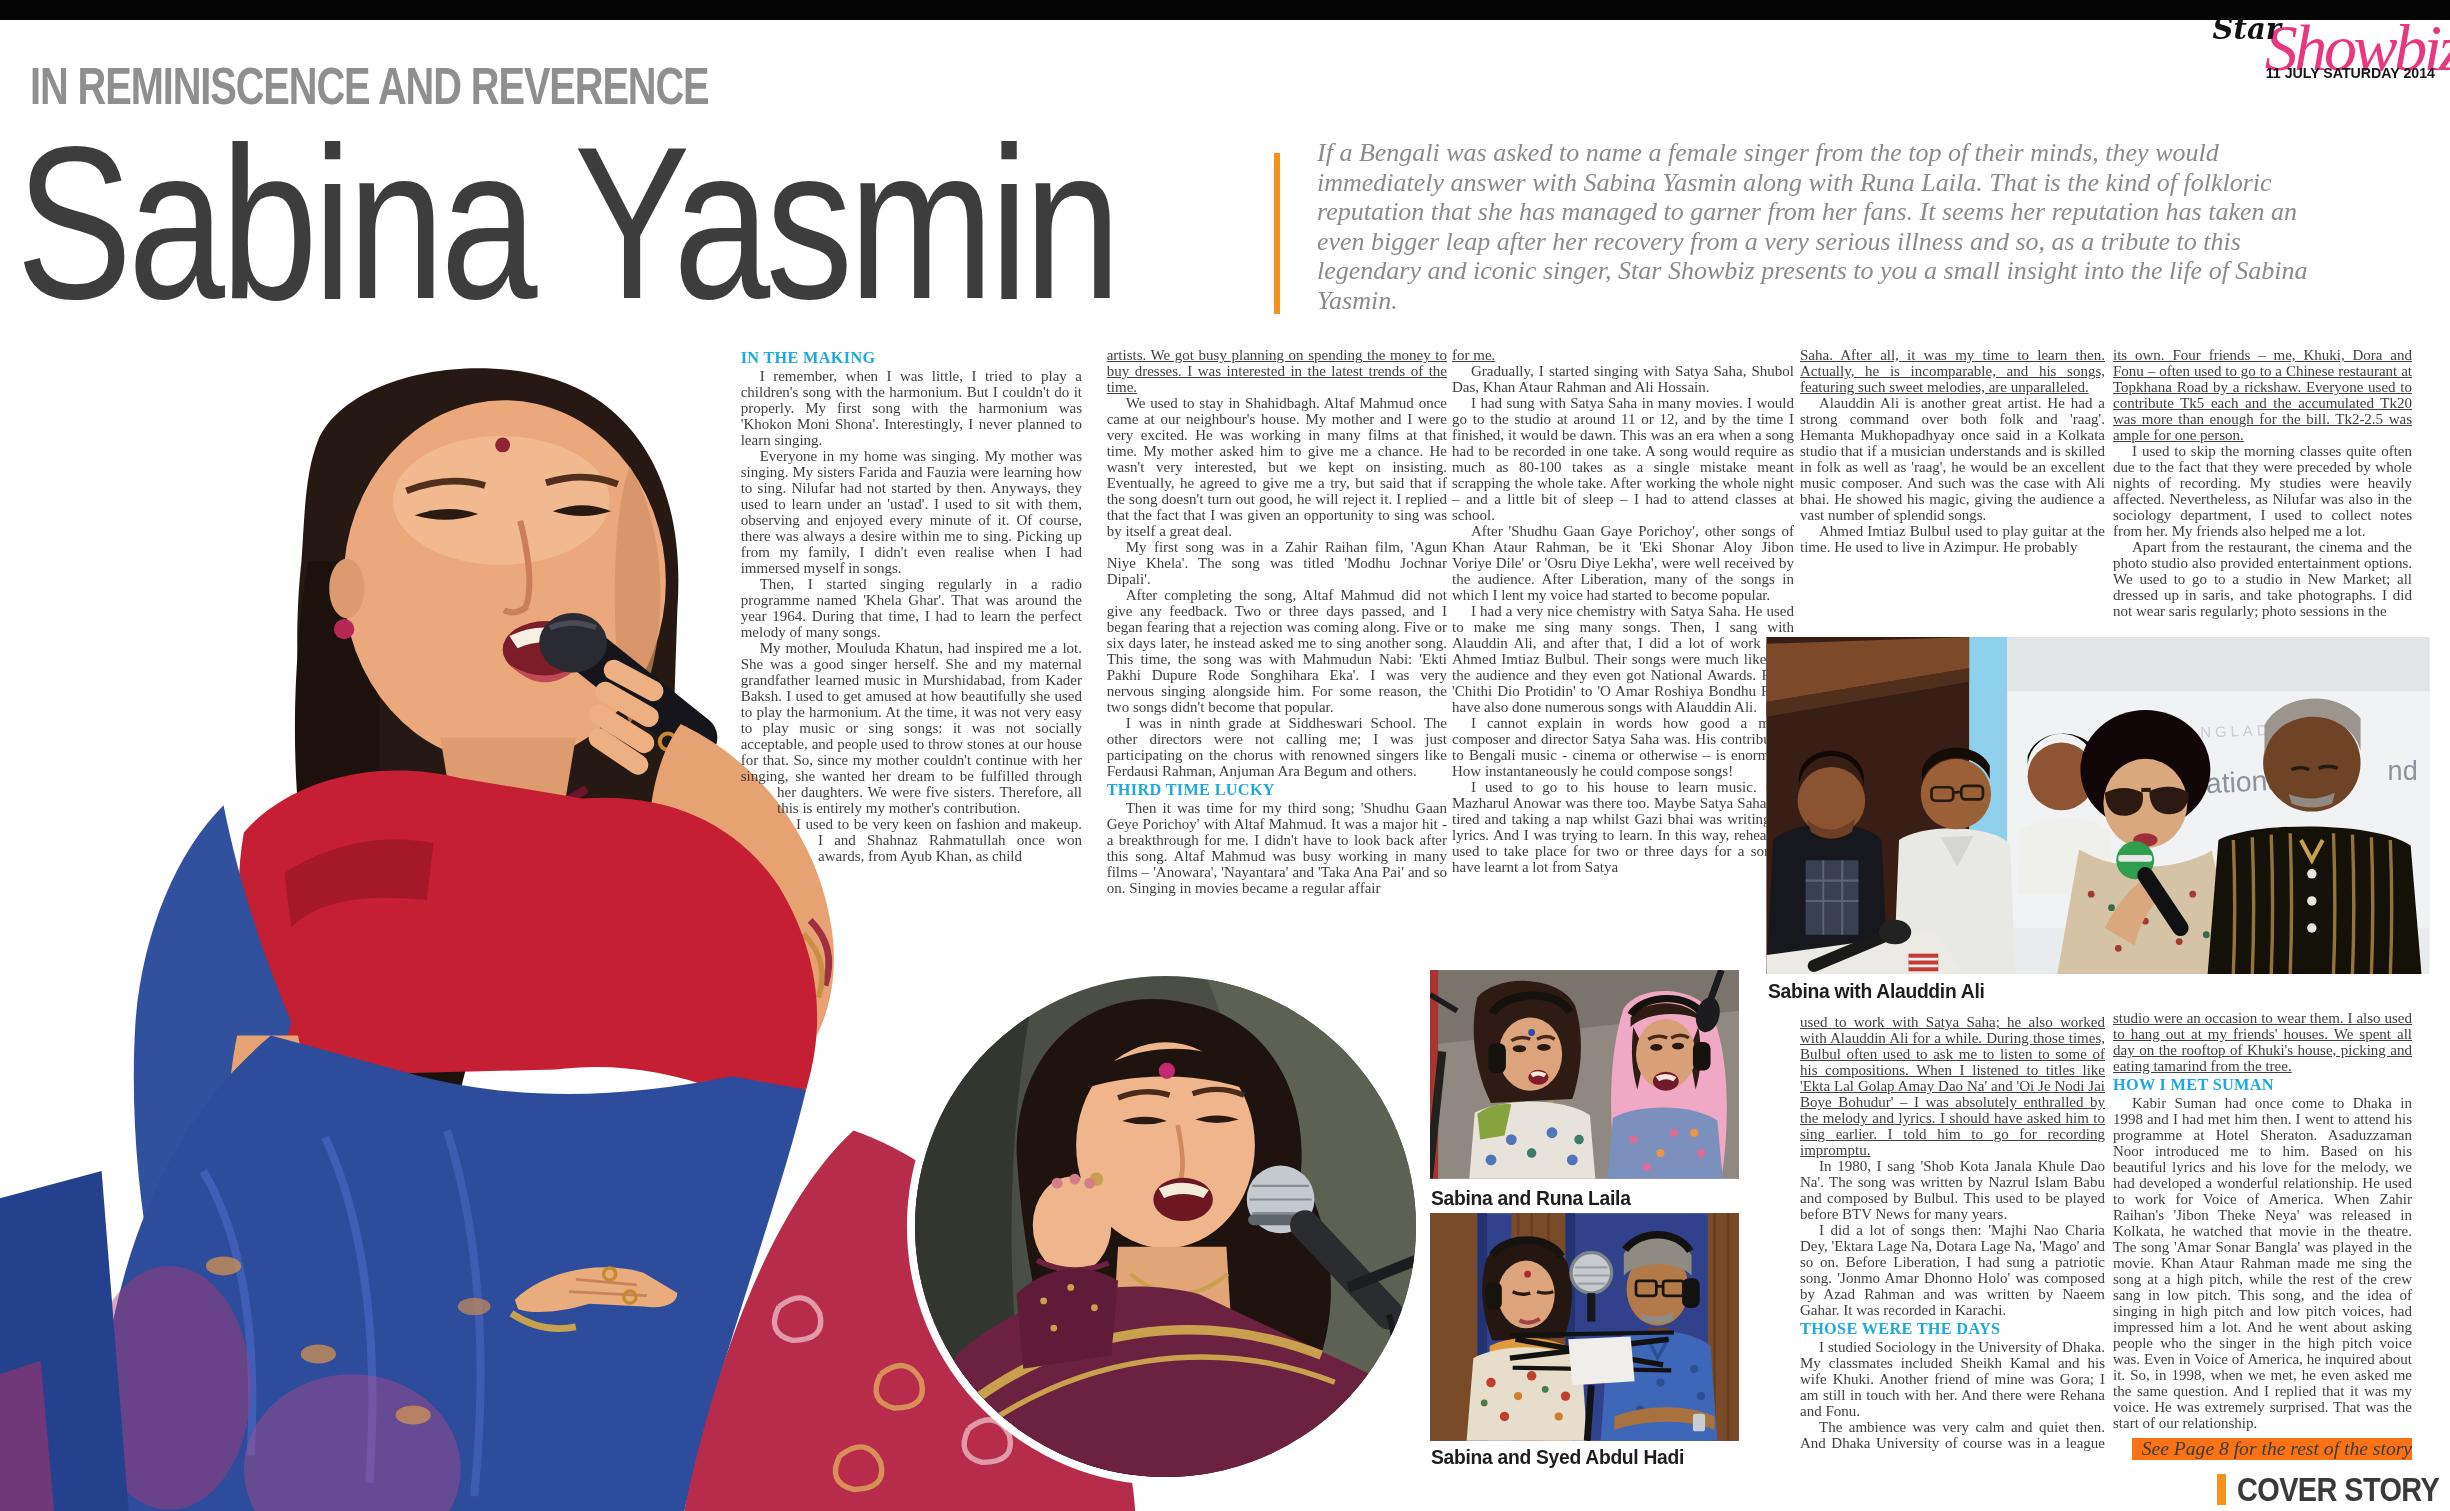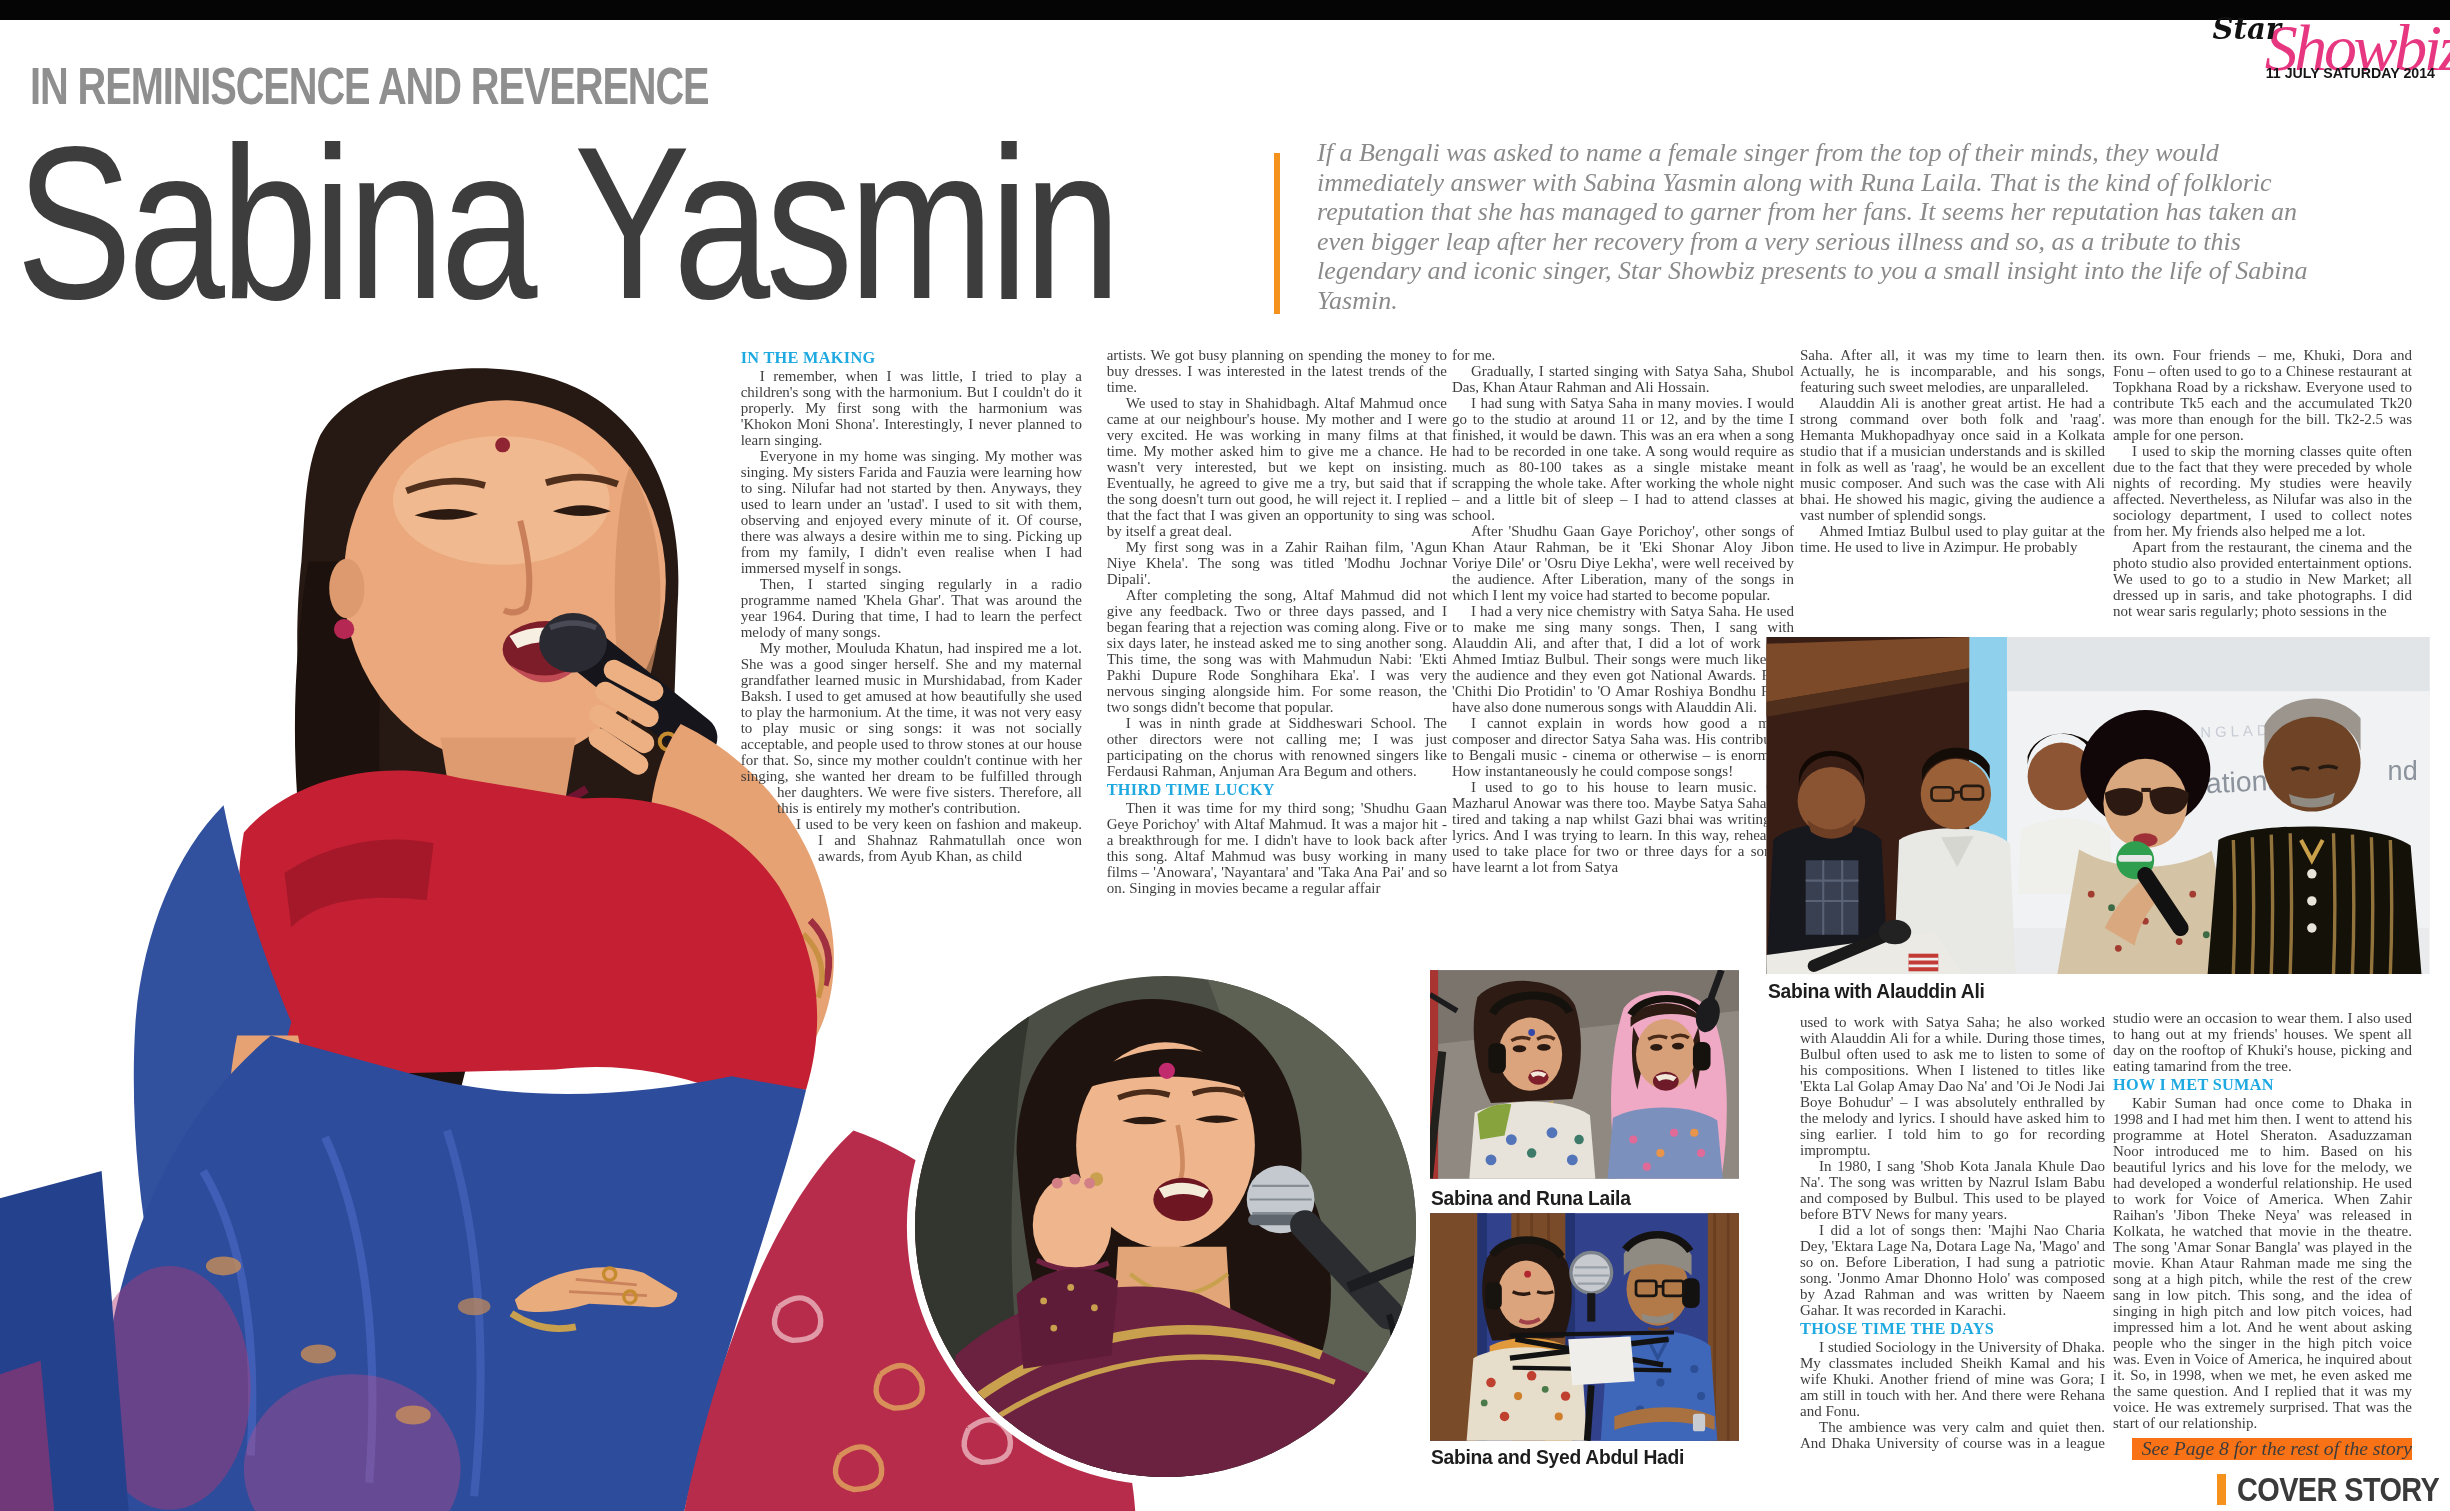--- a/index.html
+++ b/index.html
@@ -19,21 +19,21 @@
   .mast-showbiz{font-family:"Liberation Serif",serif;font-style:italic;font-size:66px;
           line-height:1;color:#e63780;letter-spacing:-3.4px;white-space:nowrap;}
   .mast-date{position:absolute;right:15px;top:65px;font-family:"Liberation Sans",sans-serif;
           font-weight:bold;font-size:14.2px;color:#161616;white-space:nowrap;}
   .intro-rule{position:absolute;left:1274px;top:153px;width:6.1px;height:161px;background:#f5921e;}
   .intro{position:absolute;left:1317px;top:138px;width:1014px;font-style:italic;
          font-size:26px;line-height:29.5px;color:#8a8a8a;text-align:left;}
   
   .col{position:absolute;font-size:15px;line-height:16px;color:#3e3e3e;text-align:justify;z-index:2;}
   .col p{margin:0;text-indent:19px;}
-  .col p.cont{text-indent:0;}
+  .col p.cont{text-indent:0;text-decoration:underline;}
   .subhead{color:#1ea9e1;font-family:"Liberation Serif",serif;font-weight:bold;
            font-size:16.3px;line-height:18.3px;margin:2px 0 0.7px 0;letter-spacing:0.3px;}
   #col1{left:740px;top:347px;width:342px;height:779px;}
   #col2{left:1106px;top:347px;width:341px;height:806px;}
   #col3{left:1452px;top:347px;width:342px;height:631px;overflow:hidden;}
   #col4a{left:1800px;top:347px;width:305px;height:289px;overflow:hidden;}
   #col5a{left:2113px;top:347px;width:299px;height:289px;overflow:hidden;}
   #col4b{left:1800px;top:1014px;width:305px;height:439px;overflow:hidden;}
   #col5b{left:2113px;top:1010px;width:299px;height:426px;overflow:hidden;}
   .sp{float:left;clear:left;}
@@ -124,21 +124,21 @@
   <div class="col" id="col5a">
     <p class="cont">its own. Four friends – me, Khuki, Dora and Fonu – often used to go to a Chinese restaurant at Topkhana Road by a rickshaw. Everyone used to contribute Tk5 each and the accumulated Tk20 was more than enough for the bill. Tk2-2.5 was ample for one person.</p>
     <p>I used to skip the morning classes quite often due to the fact that they were preceded by whole nights of recording. My studies were heavily affected. Nevertheless, as Nilufar was also in the sociology department, I used to collect notes from her. My friends also helped me a lot.</p>
     <p>Apart from the restaurant, the cinema and the photo studio also provided entertainment options. We used to go to a studio in New Market; all dressed up in saris, and take photographs. I did not wear saris regularly; photo sessions in the</p>
   </div>
 
   <div class="col" id="col4b">
     <p class="cont">used to work with Satya Saha; he also worked with Alauddin Ali for a while. During those times, Bulbul often used to ask me to listen to some of his compositions. When I listened to titles like 'Ekta Lal Golap Amay Dao Na' and 'Oi Je Nodi Jai Boye Bohudur' – I was absolutely enthralled by the melody and lyrics. I should have asked him to sing earlier. I told him to go for recording impromptu.</p>
     <p>In 1980, I sang 'Shob Kota Janala Khule Dao Na'. The song was written by Nazrul Islam Babu and composed by Bulbul. This used to be played before BTV News for many years.</p>
     <p>I did a lot of songs then: 'Majhi Nao Charia Dey, 'Ektara Lage Na, Dotara Lage Na, 'Mago' and so on. Before Liberation, I had sung a patriotic song. 'Jonmo Amar Dhonno Holo' was composed by Azad Rahman and was written by Naeem Gahar. It was recorded in Karachi.</p>
-    <h2 class="subhead">THOSE TIME THE DAYS</h2>
+    <h2 class="subhead">THOSE WERE THE DAYS</h2>
     <p>I studied Sociology in the University of Dhaka. My classmates included Sheikh Kamal and his wife Khuki. Another friend of mine was Gora; I am still in touch with her. And there were Rehana and Fonu.</p>
     <p>The ambience was very calm and quiet then. And Dhaka University of course was in a league of</p>
   </div>
 
   <div class="col" id="col5b">
     <p class="cont">studio were an occasion to wear them. I also used to hang out at my friends' houses. We spent all day on the rooftop of Khuki's house, picking and eating tamarind from the tree.</p>
     <h2 class="subhead">HOW I MET SUMAN</h2>
     <p>Kabir Suman had once come to Dhaka in 1998 and I had met him then. I went to attend his programme at Hotel Sheraton. Asaduzzaman Noor introduced me to him. Based on his beautiful lyrics and his love for the melody, we had developed a wonderful relationship. He used to work for Voice of America. When Zahir Raihan's 'Jibon Theke Neya' was released in Kolkata, he watched that movie in the theatre. The song 'Amar Sonar Bangla' was played in the movie. Khan Ataur Rahman made me sing the song at a high pitch, while the rest of the crew sang in low pitch. This song, and the idea of singing in high pitch and low pitch voices, had impressed him a lot. And he went about asking people who the singer in the high pitch voice was. Even in Voice of America, he inquired about it. So, in 1998, when we met, he even asked me the same question. And I replied that it was my voice. He was extremely surprised. That was the start of our relationship.</p>
   </div>
 

